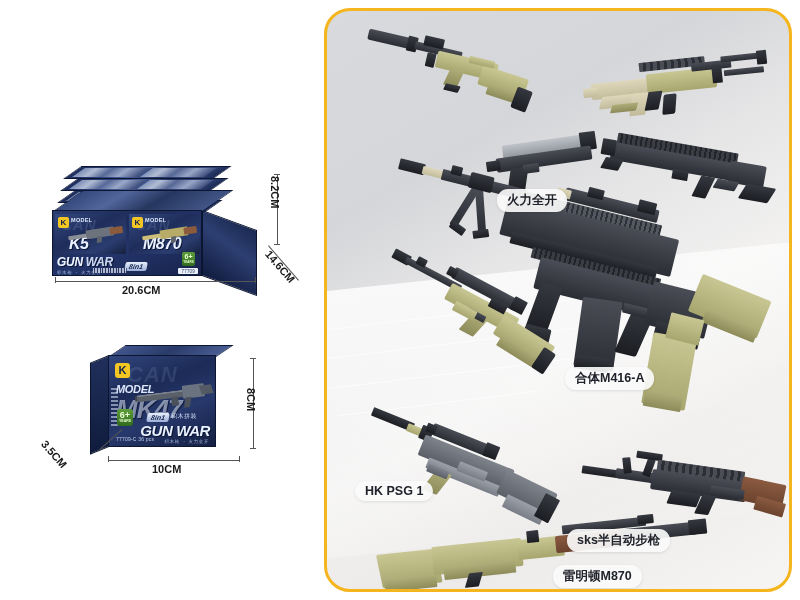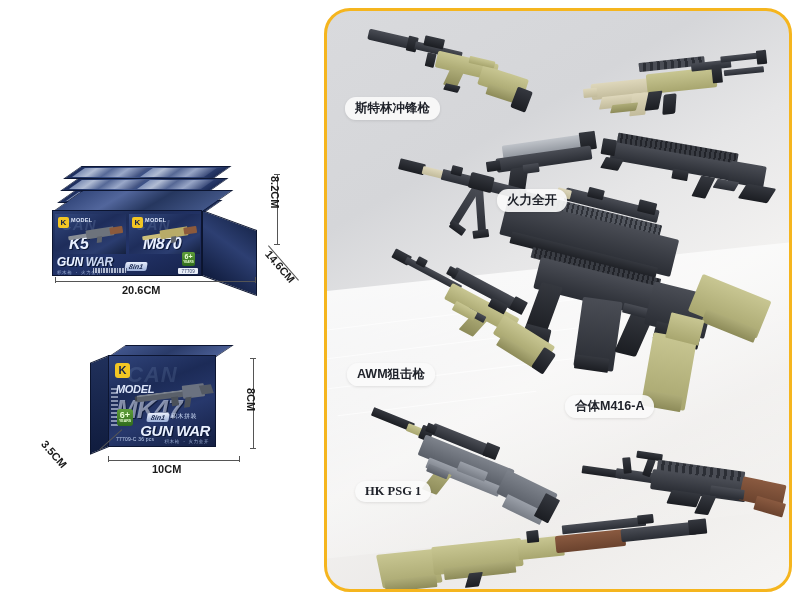--- a/index.html
+++ b/index.html
@@ -364,21 +364,20 @@
       <div class="p blk-d r1" style="left:56px;top:10px;width:20px;height:10px;"></div>
       <div class="p blk-d r1" style="left:62px;top:26px;width:9px;height:14px;"></div>
       <div class="p tan r2" style="left:72px;top:22px;width:62px;height:17px;"></div>
       <div class="p tan-d r1" style="left:86px;top:36px;width:14px;height:18px;transform:skewX(-12deg);"></div>
       <div class="p blk-d r1" style="left:86px;top:52px;width:15px;height:7px;transform:skewX(-12deg);"></div>
       <div class="p tan r2" style="left:118px;top:28px;width:48px;height:20px;transform:rotate(5deg);"></div>
       <div class="p tan-d r1" style="left:128px;top:44px;width:30px;height:11px;transform:rotate(5deg);"></div>
       <div class="p blk-d r2" style="left:156px;top:40px;width:16px;height:22px;transform:rotate(8deg);"></div>
       <div class="p tan r1" style="left:104px;top:20px;width:26px;height:7px;"></div>
     </div>
-    <div class="gl" style="left:18px;top:86px;">斯特林冲锋枪</div>
 
     <div class="gun" style="left:248px;top:48px;width:210px;height:90px;transform:rotate(-6deg);">
       <div class="p blk studs r1" style="left:68px;top:0px;width:66px;height:9px;"></div>
       <div class="p crm r2" style="left:18px;top:16px;width:64px;height:16px;"></div>
       <div class="p crm r1" style="left:10px;top:20px;width:14px;height:9px;"></div>
       <div class="p tan r2" style="left:74px;top:12px;width:70px;height:20px;"></div>
       <div class="p blk r1" style="left:120px;top:6px;width:40px;height:8px;"></div>
       <div class="p blk r1" style="left:150px;top:2px;width:42px;height:6px;"></div>
       <div class="p blk-d r1" style="left:186px;top:0px;width:10px;height:14px;"></div>
       <div class="p blk r1" style="left:152px;top:16px;width:40px;height:6px;"></div>
@@ -448,82 +447,83 @@
 
       <div class="p blk r2" style="left:276px;top:100px;width:62px;height:44px;"></div>
       <div class="p blk-d r1" style="left:288px;top:138px;width:46px;height:18px;"></div>
 
       <div class="p tan r2" style="left:318px;top:86px;width:74px;height:40px;transform:rotate(8deg);"></div>
       <div class="p tan-d r1" style="left:332px;top:118px;width:56px;height:14px;transform:rotate(8deg);"></div>
       <div class="p tan r2" style="left:290px;top:148px;width:44px;height:72px;transform:rotate(-4deg);"></div>
       <div class="p tan-d r1" style="left:294px;top:206px;width:38px;height:16px;transform:rotate(-4deg);"></div>
       <div class="p tan r1" style="left:300px;top:126px;width:34px;height:26px;"></div>
     </div>
-    <div class="gl" style="left:238px;top:384px;z-index:45;">合体M416-A</div>
+    <div class="gl" style="left:238px;top:356px;z-index:45;">合体M416-A</div>
 
     <div class="gun" style="left:32px;top:262px;width:200px;height:140px;transform:rotate(28deg);z-index:30;">
       <div class="p blk-d r1" style="left:0px;top:16px;width:18px;height:10px;"></div>
       <div class="p blk r1" style="left:14px;top:18px;width:62px;height:7px;"></div>
       <div class="p blk-d r1" style="left:24px;top:12px;width:10px;height:8px;"></div>
       <div class="p blk r2" style="left:62px;top:4px;width:72px;height:12px;"></div>
       <div class="p blk-d r1" style="left:56px;top:6px;width:10px;height:9px;"></div>
       <div class="p blk-d r1" style="left:128px;top:2px;width:14px;height:14px;"></div>
       <div class="p tan r2" style="left:66px;top:20px;width:76px;height:18px;"></div>
       <div class="p blk-d r1" style="left:108px;top:14px;width:18px;height:10px;"></div>
       <div class="p tan-d r1" style="left:96px;top:36px;width:16px;height:22px;transform:skewX(-14deg);"></div>
       <div class="p blk r1" style="left:92px;top:34px;width:20px;height:7px;"></div>
       <div class="p tan r2" style="left:126px;top:26px;width:60px;height:22px;transform:rotate(4deg);"></div>
       <div class="p tan-d r1" style="left:134px;top:44px;width:44px;height:12px;transform:rotate(4deg);"></div>
       <div class="p blk-d r2" style="left:176px;top:34px;width:14px;height:24px;transform:rotate(6deg);"></div>
       <div class="p tan r1" style="left:78px;top:34px;width:24px;height:10px;"></div>
     </div>
-    <div class="gl" style="left:20px;top:352px;z-index:45;">AWM狙击枪</div>
 
     <div class="gun" style="left:22px;top:424px;width:210px;height:110px;transform:rotate(22deg);">
       <div class="p blk-d r1" style="left:0px;top:8px;width:44px;height:9px;"></div>
       <div class="p tan r1" style="left:38px;top:10px;width:20px;height:8px;"></div>
       <div class="p blk-d r1" style="left:52px;top:6px;width:12px;height:14px;"></div>
       <div class="p blk r2" style="left:62px;top:0px;width:62px;height:12px;"></div>
       <div class="p blk-d r1" style="left:56px;top:2px;width:10px;height:9px;"></div>
       <div class="p blk-d r1" style="left:118px;top:-2px;width:14px;height:14px;"></div>
       <div class="p gry r2" style="left:58px;top:14px;width:96px;height:22px;"></div>
       <div class="p gry-l r1" style="left:70px;top:34px;width:78px;height:11px;"></div>
       <div class="p tan-d r1" style="left:78px;top:42px;width:16px;height:24px;transform:skewX(-16deg);"></div>
       <div class="p gry r1" style="left:72px;top:40px;width:22px;height:8px;"></div>
       <div class="p gry r2" style="left:146px;top:18px;width:56px;height:26px;transform:rotate(4deg);"></div>
       <div class="p gry-l r1" style="left:156px;top:40px;width:42px;height:14px;transform:rotate(4deg);"></div>
       <div class="p blk-d r1" style="left:190px;top:24px;width:16px;height:26px;transform:rotate(6deg);"></div>
       <div class="p gry-l r1" style="left:100px;top:26px;width:30px;height:10px;"></div>
     </div>
-    <div class="gl" style="left:28px;top:470px;font-family:Liberation Serif, serif;">HK PSG 1</div>
+    <div class="gl" style="left:28px;top:470px;">HK PSG 1</div>
 
     <div class="gun" style="left:252px;top:442px;width:200px;height:90px;transform:rotate(8deg);">
       <div class="p blk-d r1" style="left:0px;top:26px;width:40px;height:8px;"></div>
       <div class="p blk r1" style="left:34px;top:24px;width:42px;height:10px;"></div>
       <div class="p blk-d r1" style="left:40px;top:12px;width:8px;height:16px;transform:rotate(-14deg);"></div>
       <div class="p blk-d r1" style="left:62px;top:10px;width:8px;height:18px;transform:rotate(12deg);"></div>
       <div class="p blk-d r1" style="left:52px;top:4px;width:26px;height:7px;"></div>
       <div class="p blk studs r1" style="left:74px;top:10px;width:88px;height:12px;"></div>
       <div class="p blk r2" style="left:70px;top:20px;width:96px;height:20px;"></div>
       <div class="p blk-d r1" style="left:90px;top:38px;width:30px;height:14px;transform:skewX(-14deg);"></div>
       <div class="p blk-d r1" style="left:120px;top:38px;width:14px;height:20px;transform:skewX(-16deg);"></div>
       <div class="p wood r2" style="left:160px;top:16px;width:44px;height:24px;transform:rotate(4deg);"></div>
       <div class="p wood r1" style="left:176px;top:34px;width:30px;height:14px;transform:rotate(8deg);"></div>
       <div class="p blk r1" style="left:130px;top:28px;width:34px;height:10px;"></div>
     </div>
+    <div class="gl" style="left:240px;top:518px;">sks半自动步枪</div>
 
     <div class="gun" style="left:52px;top:512px;width:340px;height:70px;transform:rotate(-6deg);">
       <div class="p tan r2" style="left:0px;top:14px;width:60px;height:34px;transform:skewX(6deg);"></div>
       <div class="p tan-d r1" style="left:4px;top:40px;width:52px;height:12px;"></div>
       <div class="p tan r2" style="left:54px;top:12px;width:90px;height:28px;"></div>
       <div class="p tan-d r1" style="left:64px;top:34px;width:72px;height:12px;"></div>
       <div class="p blk-d r1" style="left:86px;top:42px;width:14px;height:14px;transform:skewX(-22deg);"></div>
       <div class="p tan r1" style="left:140px;top:14px;width:46px;height:20px;"></div>
       <div class="p blk-d r1" style="left:150px;top:6px;width:12px;height:12px;"></div>
       <div class="p wood r2" style="left:178px;top:14px;width:70px;height:17px;"></div>
       <div class="p blk r1" style="left:186px;top:4px;width:84px;height:9px;"></div>
       <div class="p blk r2" style="left:244px;top:14px;width:76px;height:13px;"></div>
       <div class="p blk-d r1" style="left:312px;top:12px;width:18px;height:15px;"></div>
       <div class="p blk-d r1" style="left:262px;top:2px;width:16px;height:9px;"></div>
     </div>
+    <div class="gl" style="left:226px;top:554px;">雷明顿M870</div>
 
   </div>
 </div>
 
 </body></html>

